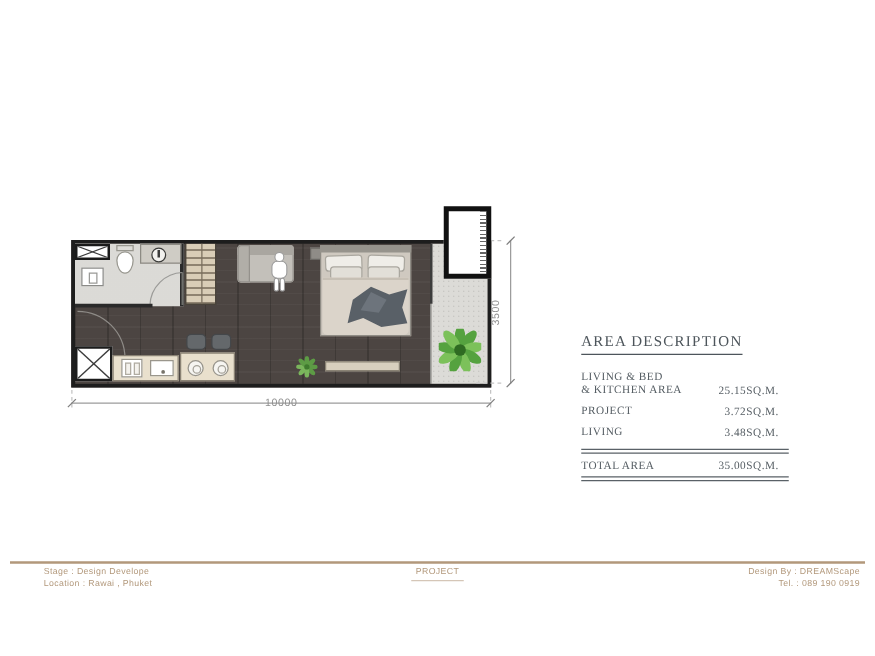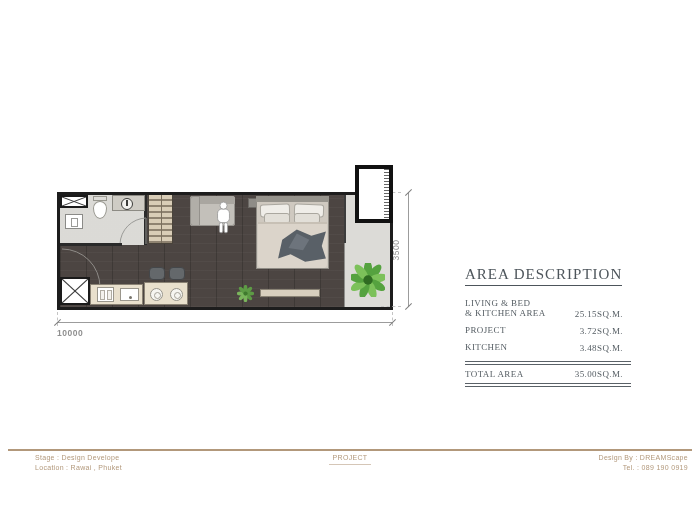--- a/index.html
+++ b/index.html
@@ -86,33 +86,33 @@
   #balc-track{left:-1px;top:48px;width:1px;height:64px;background:#8f8f8c;}
   #plant-large{left:6px;top:68px;width:34px;height:34px;}
 
   
   .dimtext{color:var(--dimension-text);font-size:8.5px;letter-spacing:.5px;}
   #dim-bottom{left:57px;top:311px;width:336px;height:20px;}
   #dim-bottom-line{left:0;top:11px;width:100%;height:1px;background:#9c9c9c;}
   .tick{position:absolute;width:9px;height:1px;background:#7e7e7e;transform:rotate(-45deg);}
   .ext-v{position:absolute;width:1px;height:14px;border-left:1px dashed #c4c4c4;}
   .ext-h{position:absolute;height:1px;width:20px;border-top:1px dashed #c4c4c4;}
-  #dim-bottom-label{left:0;right:0;top:17px;text-align:left;background:transparent;font-weight:bold;}
+  #dim-bottom-label{left:0;right:0;top:6px;text-align:center;background:transparent;}
   #dim-right{left:394px;top:192px;width:22px;height:115px;}
   #dim-right-line{left:14px;top:0;width:1px;height:100%;background:#9c9c9c;}
   #dim-right-label{left:-8px;top:50%;transform:translateY(-50%) rotate(-90deg);}
 
   
   .serif{font-family:"Liberation Serif","DejaVu Serif",serif;color:var(--panel-text);}
   #title-block{left:452px;top:180px;width:200px;text-align:center;}
   #title-main{display:inline-block;font-size:14.5px;letter-spacing:.6px;
      border-bottom:1.5px solid var(--panel-text);padding-bottom:1px;}
   #title-sub{font-size:12.5px;letter-spacing:.6px;margin-top:2px;}
   #area-block{left:465px;top:230px;width:166px;}
-  #area-heading{display:inline-block;font-size:15px;letter-spacing:1px;
+  #area-heading{display:inline-block;font-size:12px;letter-spacing:1px;
      border-bottom:1.5px solid var(--panel-text);padding-bottom:1.5px;margin-top:36px;}
   .arow{display:flex;align-items:flex-end;font-size:9px;letter-spacing:.4px;color:#565e64;}
   .arow .lbl{flex:1;line-height:1.2;}
   .arow .val{width:46px;text-align:right;}
   .arow .unit{width:34px;text-align:left;}
   #rows{margin-top:12px;}
   .arow + .arow{margin-top:6px;}
   .hr-double{height:4px;border-top:1px solid #5a6167;border-bottom:1px solid #5a6167;margin-top:8px;}
   #total-row{padding:4px 0 4px 0;}
 
@@ -281,21 +281,21 @@
         </span>
         <span class="val">25.15</span>
         <span class="unit">SQ.M.</span>
       </div>
       <div class="arow">
         <span class="lbl">PROJECT</span>
         <span class="val">3.72</span>
         <span class="unit">SQ.M.</span>
       </div>
       <div class="arow">
-        <span class="lbl">KITCHEN</span>
+        <span class="lbl">LIVING</span>
         <span class="val">3.48</span>
         <span class="unit">SQ.M.</span>
       </div>
     </div>
     <div class="hr-double"></div>
     <div class="arow" id="total-row">
       <span class="lbl">TOTAL AREA</span>
       <span class="val">35.00</span>
       <span class="unit">SQ.M.</span>
     </div>

